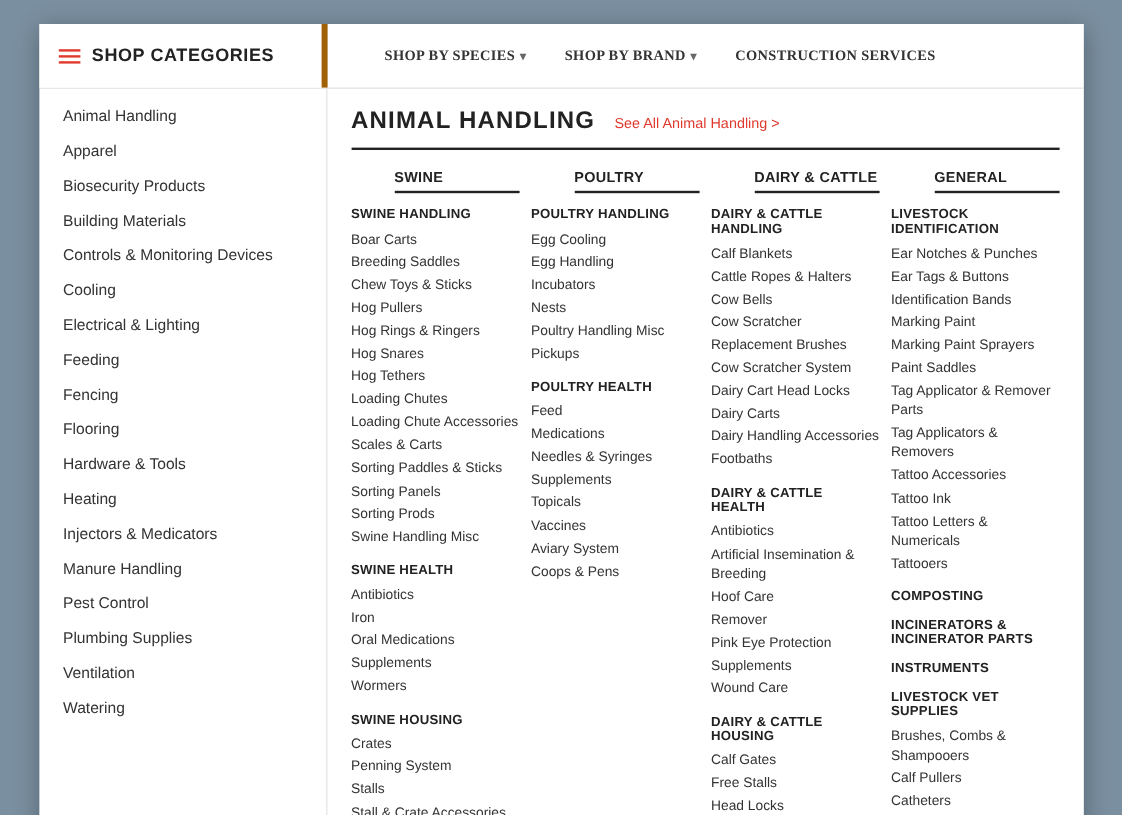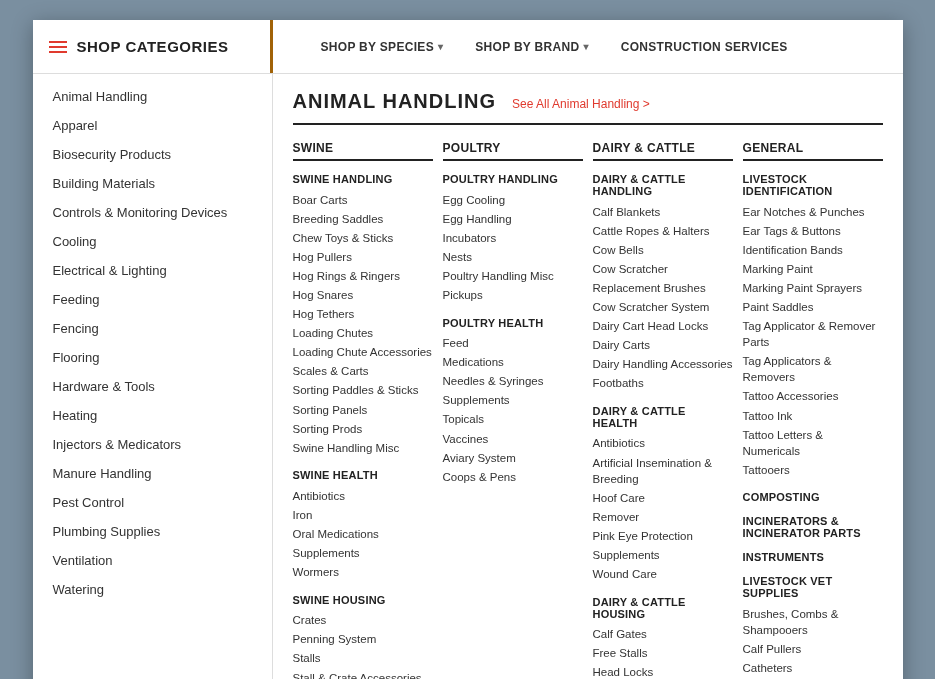--- a/index.html
+++ b/index.html
@@ -25,21 +25,21 @@
       padding: 0;
       border-bottom: 1px solid #ddd;
     }
     .sidebar-header {
       width: 240px;
       background: #fff;
       padding: 18px 16px;
       display: flex;
       align-items: center;
       gap: 10px;
-      border-right: 3px solid #a16207;
+      border-right: 5px solid #a16207;
       flex-shrink: 0;
     }
     .hamburger-icon {
       display: flex;
       flex-direction: column;
       gap: 3px;
     }
     .hamburger-icon span {
       display: block;
       width: 18px;
@@ -51,20 +51,21 @@
       font-weight: 800;
       letter-spacing: 0.5px;
       color: #222;
       text-transform: uppercase;
     }
     .nav-links {
       display: flex;
       align-items: flex-end;
       gap: 0;
       padding: 0 32px;
+      font-family: Liberation Serif, serif;
     }
     .nav-link {
       padding: 18px 16px;
       font-size: 12px;
       font-weight: 700;
       text-transform: uppercase;
       color: #333;
       cursor: pointer;
       display: flex;
       align-items: center;
@@ -136,20 +137,21 @@
     .column-section { padding-bottom: 8px; }
     .column-heading {
       font-size: 12px;
       font-weight: 800;
       text-transform: uppercase;
       color: #222;
       margin-bottom: 8px;
       padding-bottom: 4px;
       border-bottom: 2px solid #222;
       letter-spacing: 0.3px;
+      margin-left: 36px;
     }
     .sub-section-title {
       font-size: 11px;
       font-weight: 800;
       text-transform: uppercase;
       color: #222;
       margin-top: 12px;
       margin-bottom: 5px;
       letter-spacing: 0.2px;
     }

